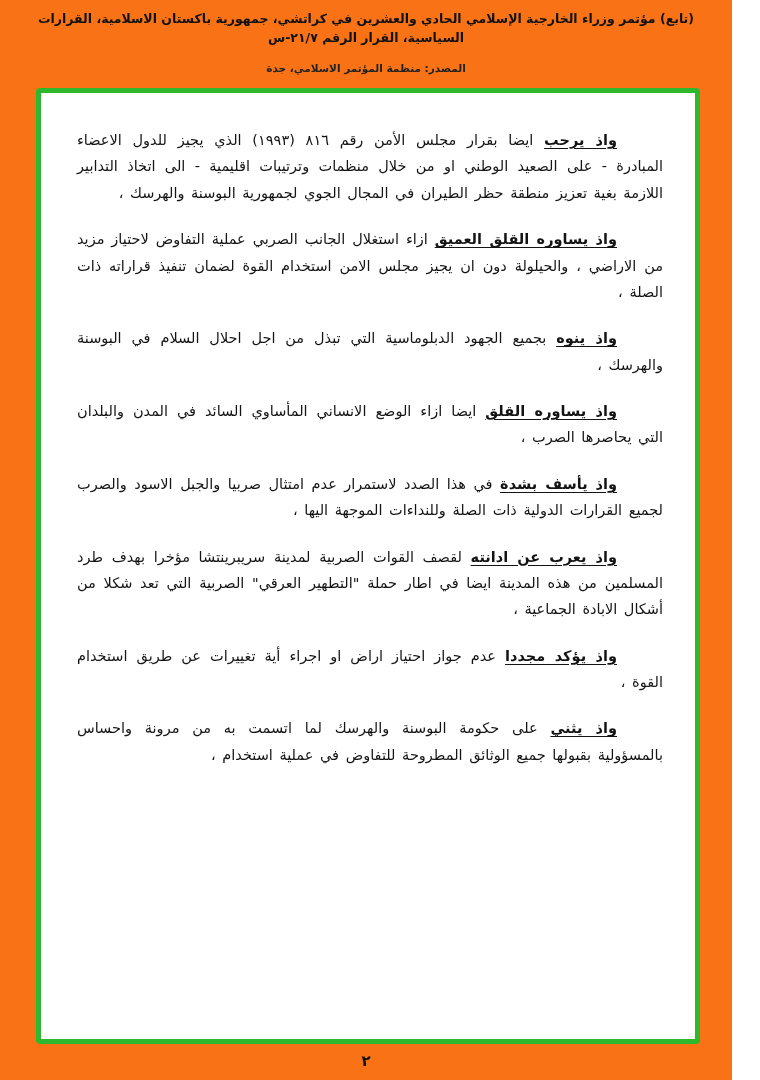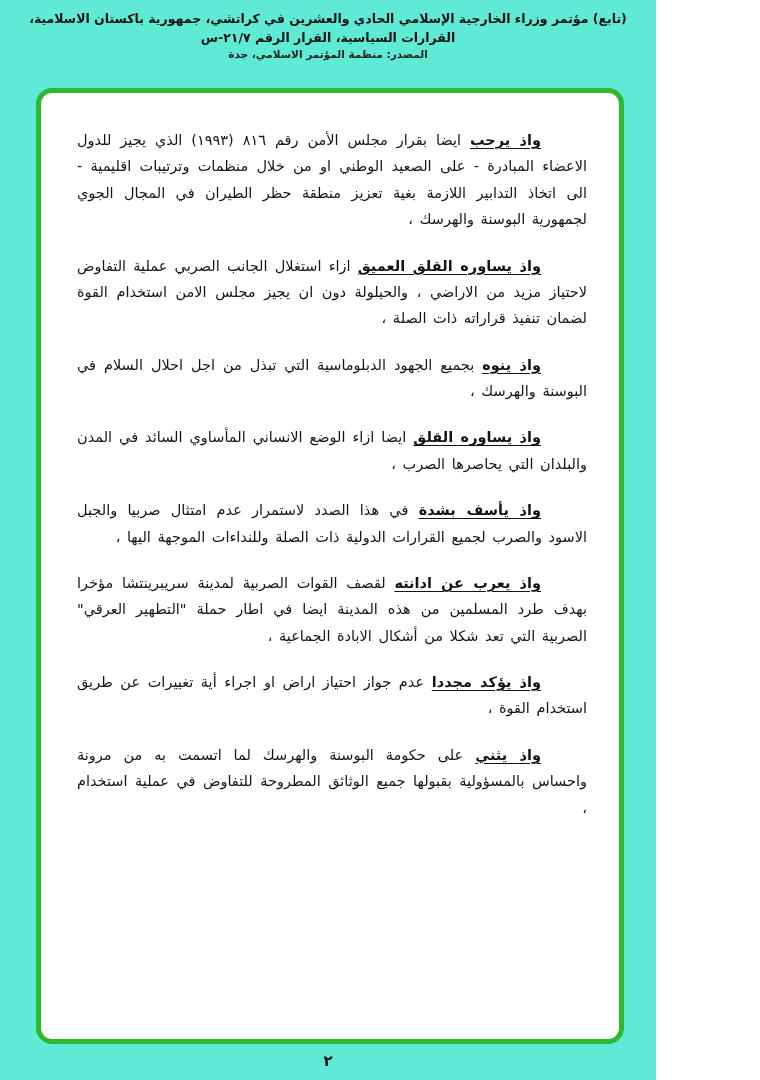--- a/index.html
+++ b/index.html
@@ -4,53 +4,53 @@
 <style>
   * { box-sizing: border-box; margin: 0; padding: 0; }
   html, body { width: 760px; height: 1080px; }
   body {
     background: #ffffff;
     font-family: "DejaVu Sans", sans-serif;
     overflow: hidden;
   }
   .page {
     position: relative;
-    width: 656px;
+    width: 732px;
     height: 1080px;
-    background: #5eead4;
+    background: #f97316;
     overflow: hidden;
   }
   .header {
     position: absolute;
     top: 10px;
     left: 10px;
     right: 10px;
     text-align: center;
     direction: rtl;
   }
   .header-line1 {
     font-size: 12.5px;
     font-weight: bold;
     color: #111111;
     line-height: 1.5;
   }
   .header-line2 {
     font-size: 10.5px;
     font-weight: bold;
     color: #222222;
-    margin-top: 0;
+    margin-top: 14px;
   }
   .content-box {
     position: absolute;
     top: 88px;
     left: 36px;
     right: 32px;
     bottom: 36px;
     border: 5px solid #2eb82e;
-    border-radius: 16px;
+    border-radius: 4px;
     background: #ffffff;
     overflow: hidden;
   }
   .doc {
     position: absolute;
     top: 0; left: 0; right: 0; bottom: 0;
     padding: 34px 32px 18px 36px;
     direction: rtl;
     text-align: justify;
     font-size: 14.5px;

